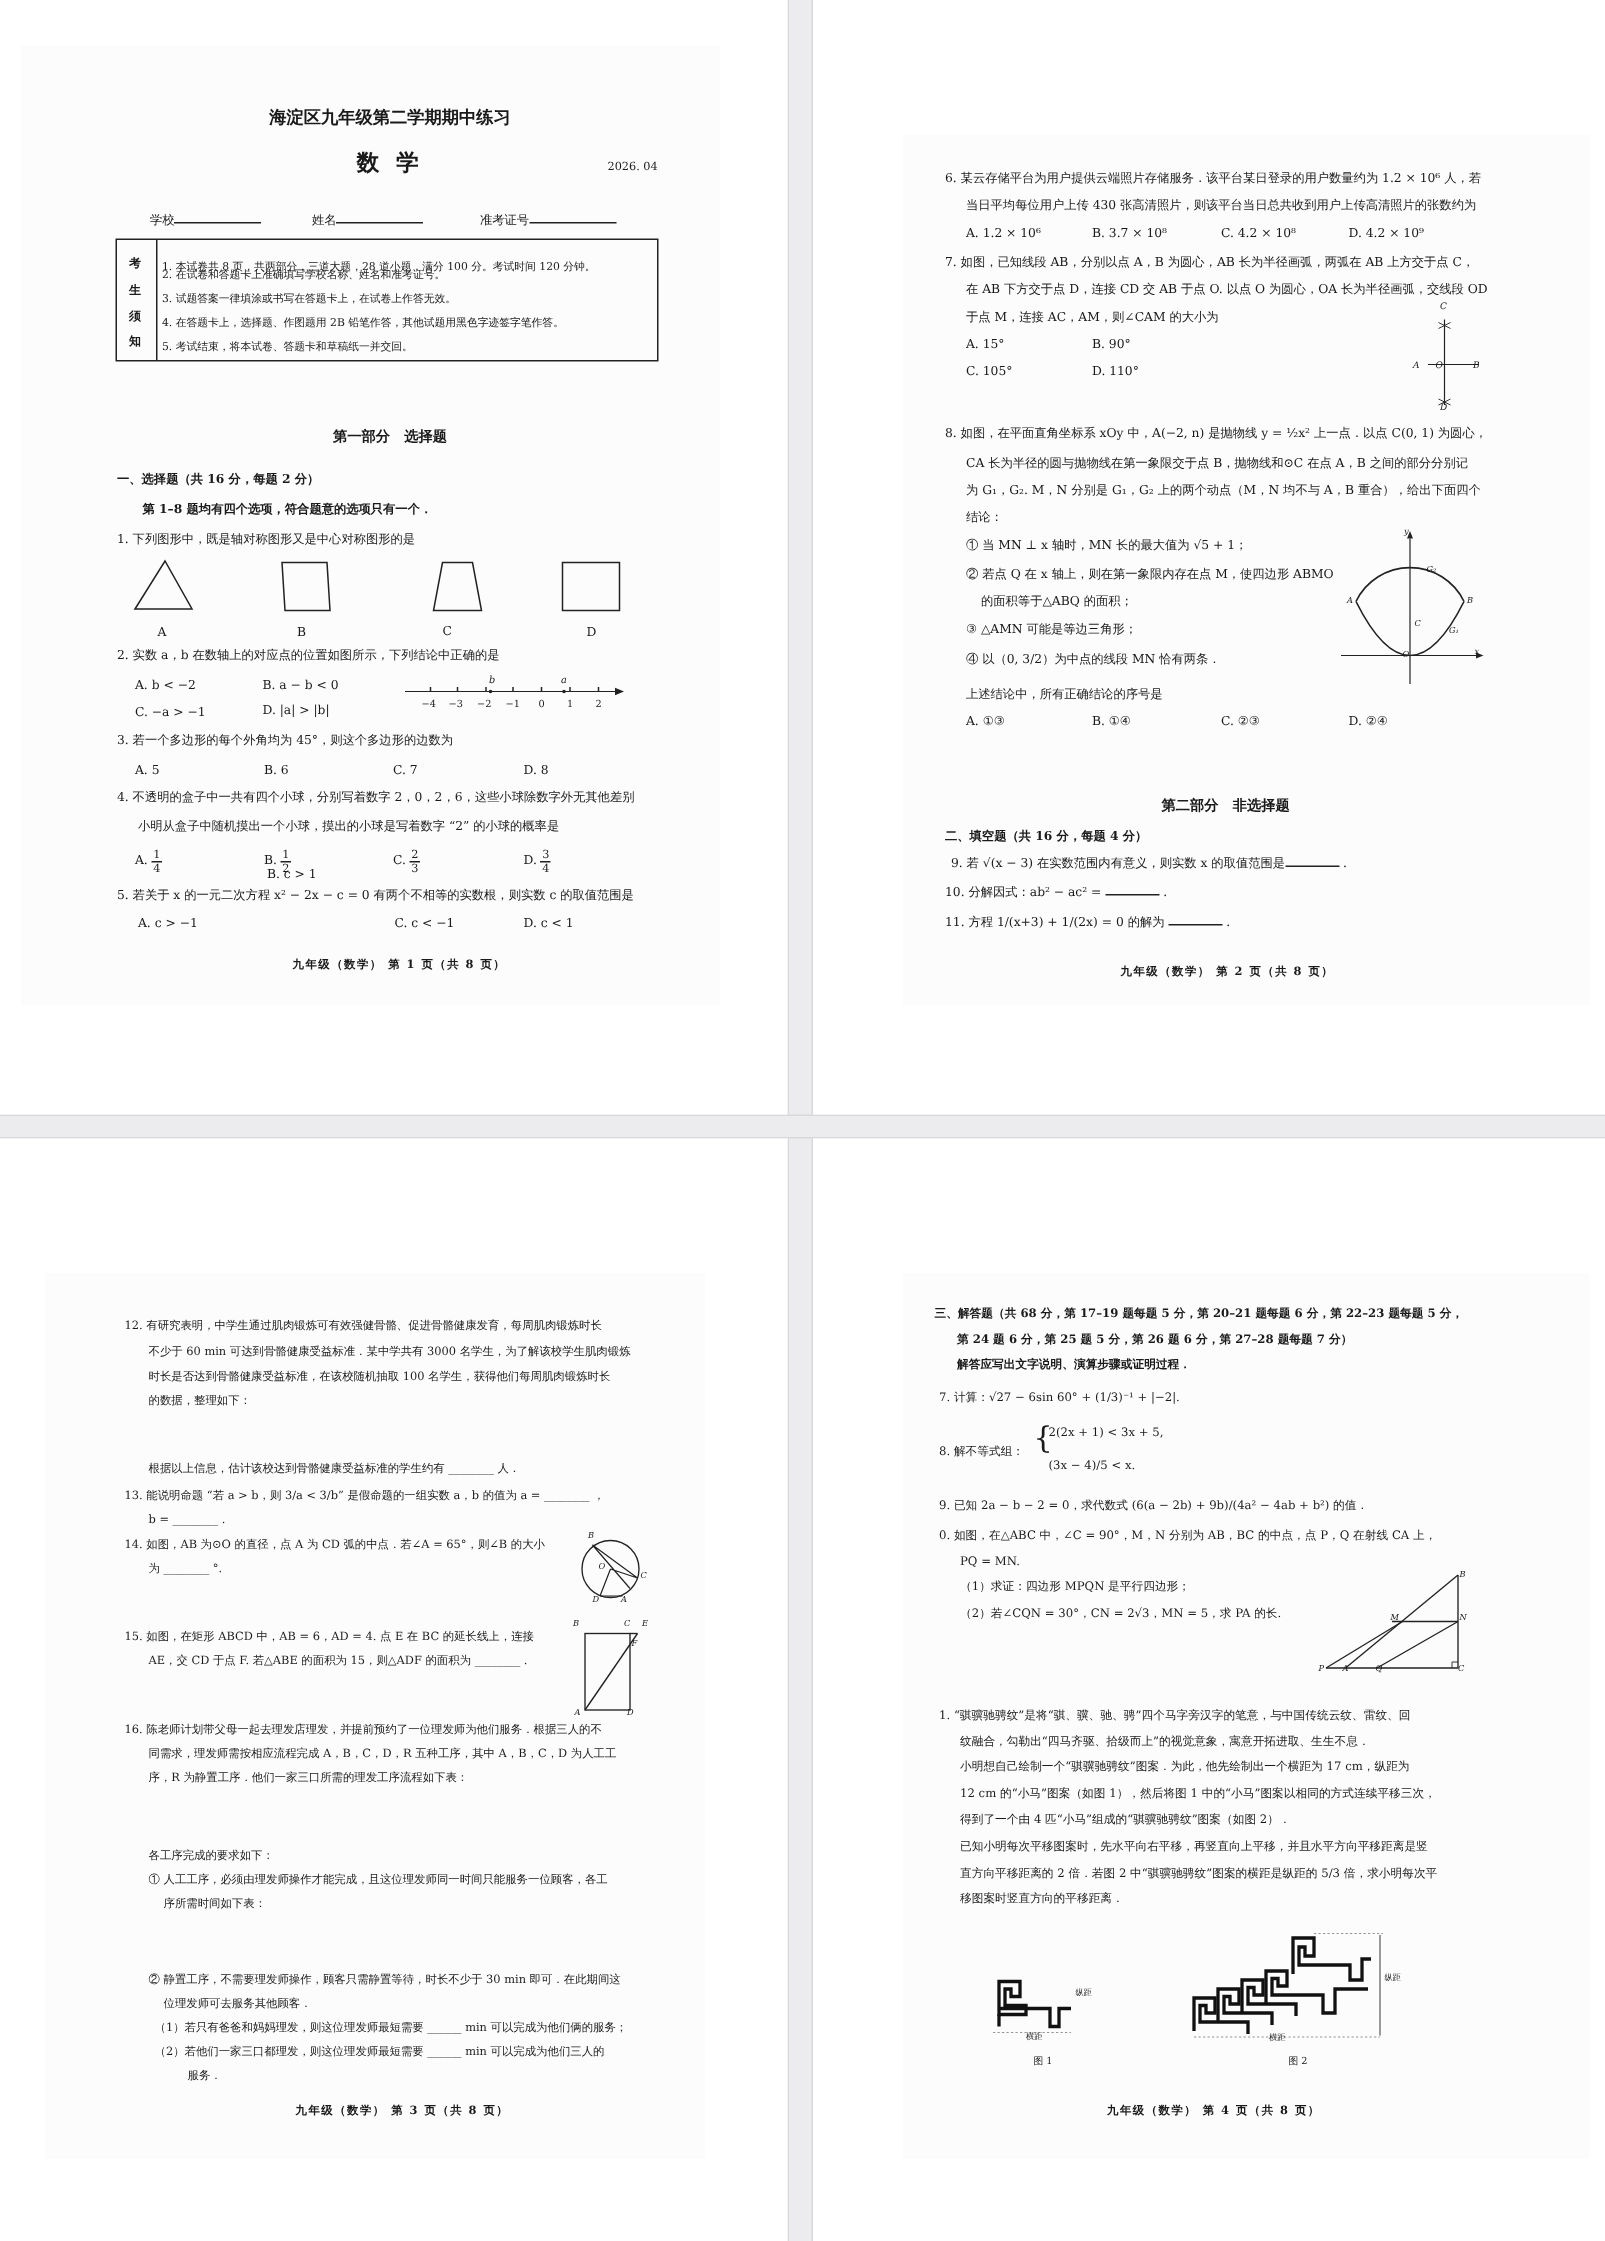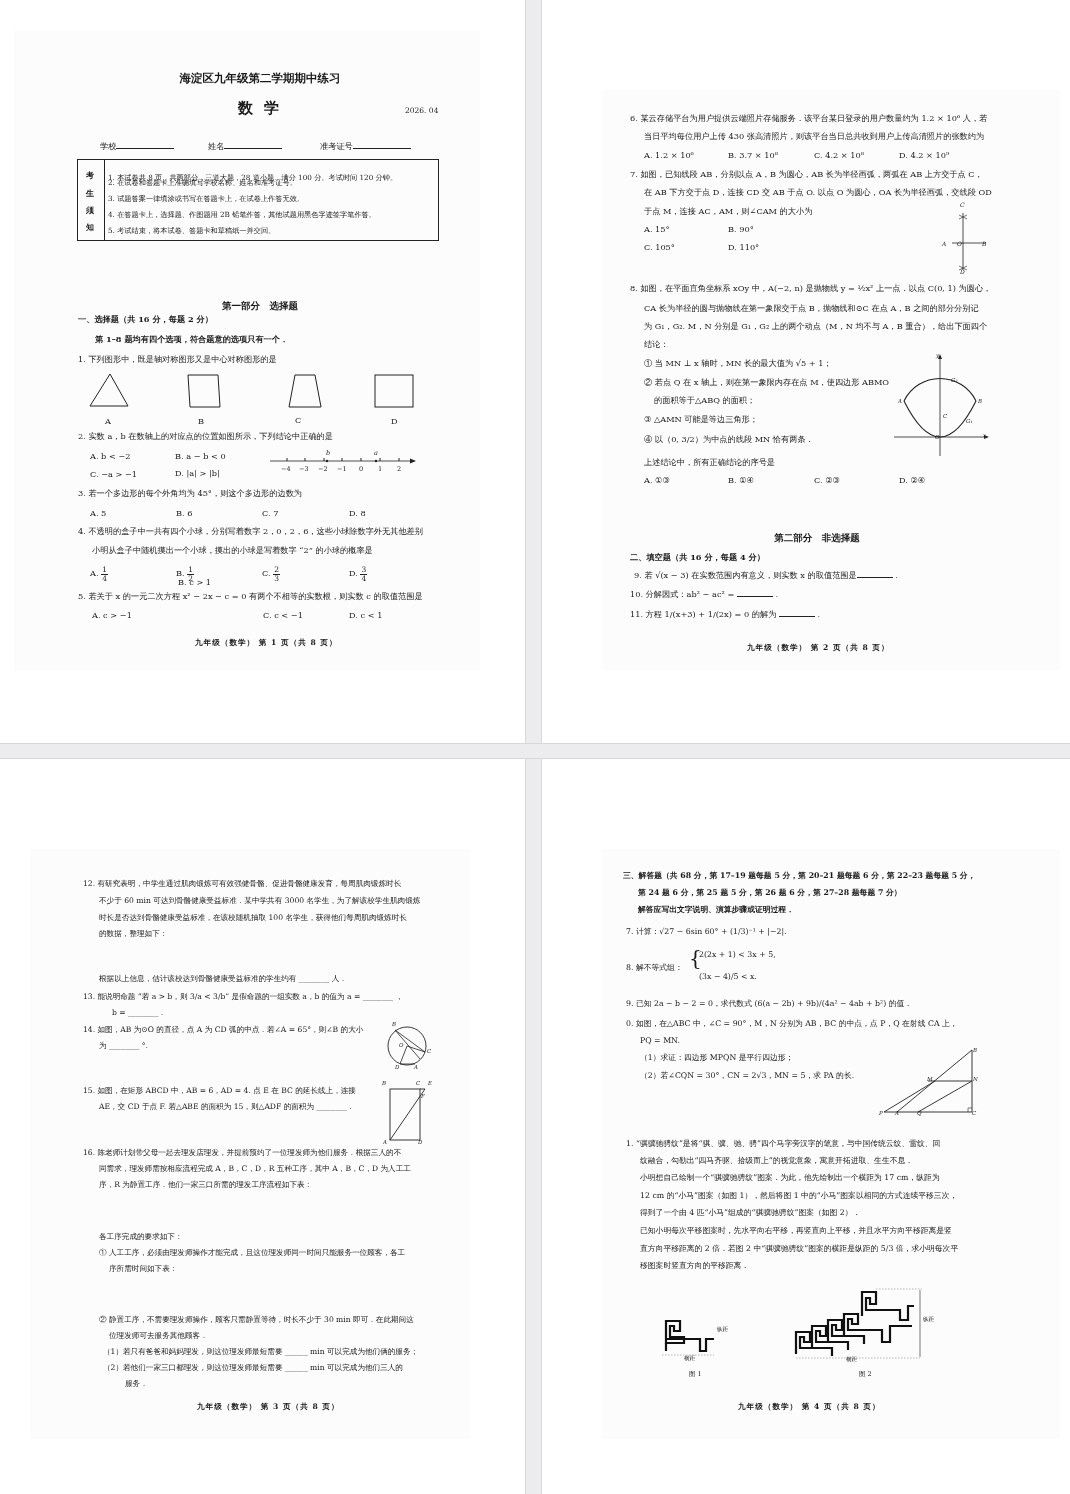--- a/index.html
+++ b/index.html
@@ -60,21 +60,21 @@
       <span style="top:45px">须</span>
       <span style="top:62px">知</span>
     </div>
     <div class="t" style="left:30px;top:3px;font-size:7.2px;margin-top:11px;">1. 本试卷共 8 页，共两部分，三道大题，28 道小题，满分 100 分。考试时间 120 分钟。</div>
     <div class="t" style="left:30px;top:19px;font-size:7.2px;">2. 在试卷和答题卡上准确填写学校名称、姓名和准考证号。</div>
     <div class="t" style="left:30px;top:35px;font-size:7.2px;">3. 试题答案一律填涂或书写在答题卡上，在试卷上作答无效。</div>
     <div class="t" style="left:30px;top:51px;font-size:7.2px;">4. 在答题卡上，选择题、作图题用 2B 铅笔作答，其他试题用黑色字迹签字笔作答。</div>
     <div class="t" style="left:30px;top:67px;font-size:7.2px;">5. 考试结束，将本试卷、答题卡和草稿纸一并交回。</div>
   </div>
 
-  <div class="t b c" style="left:170px;top:300px;width:180px;font-size:9.5px;">第一部分　选择题</div>
+  <div class="t b c" style="left:170px;top:286px;width:180px;font-size:9.5px;">第一部分　选择题</div>
   <div class="t b" style="left:78px;top:315px;">一、选择题（共 16 分，每题 2 分）</div>
   <div class="t b" style="left:95px;top:335px;">第 1–8 题均有四个选项，符合题意的选项只有一个．</div>
 
   <div class="t" style="left:78px;top:355px;">1. 下列图形中，既是轴对称图形又是中心对称图形的是</div>
   <svg style="left:85px;top:372px;" width="340" height="40">
     <polygon points="5,34 25,2 43,34" fill="none" stroke="#222" stroke-width="1"></polygon>
     <polygon points="103,3 133,3 135,35 105,35" fill="none" stroke="#222" stroke-width="1"></polygon>
     <polygon points="210,3 230,3 236,35 204,35" fill="none" stroke="#222" stroke-width="1"></polygon>
     <rect x="290" y="3" width="38" height="32" fill="none" stroke="#222" stroke-width="1"></rect>
   </svg>
@@ -205,21 +205,21 @@
 <div class="page" style="left:0;top:759px;width:525px;height:735px;">
   <div class="scan" style="left:30px;top:90px;width:440px;height:590px;"></div>
 
   <div class="t" style="left:83px;top:120px;font-size:7.6px;">12. 有研究表明，中学生通过肌肉锻炼可有效强健骨骼、促进骨骼健康发育，每周肌肉锻炼时长</div>
   <div class="t" style="left:99px;top:137px;font-size:7.6px;">不少于 60 min 可达到骨骼健康受益标准．某中学共有 3000 名学生，为了解该校学生肌肉锻炼</div>
   <div class="t" style="left:99px;top:154px;font-size:7.6px;">时长是否达到骨骼健康受益标准，在该校随机抽取 100 名学生，获得他们每周肌肉锻炼时长</div>
   <div class="t" style="left:99px;top:170px;font-size:7.6px;">的数据，整理如下：</div>
   <div class="t" style="left:99px;top:215px;font-size:7.6px;">根据以上信息，估计该校达到骨骼健康受益标准的学生约有 ________ 人．</div>
 
   <div class="t" style="left:83px;top:233px;font-size:7.6px;">13. 能说明命题 “若 a &gt; b，则 3/a &lt; 3/b” 是假命题的一组实数 a，b 的值为 a = ________ ，</div>
-  <div class="t" style="left:99px;top:249px;font-size:7.6px;margin-left:13px;">b = ________ .</div>
+  <div class="t" style="left:99px;top:249px;font-size:7.6px;">b = ________ .</div>
 
   <div class="t" style="left:83px;top:266px;font-size:7.6px;">14. 如图，AB 为⊙O 的直径，点 A 为 CD 弧的中点．若∠A = 65°，则∠B 的大小</div>
   <div class="t" style="left:99px;top:282px;font-size:7.6px;">为 ________ °.</div>
   <svg style="left:385px;top:263px;" width="50" height="52">
     <circle cx="22" cy="24" r="19" fill="none" stroke="#222" stroke-width="0.9"></circle>
     <path d="M10,8 L35,37 M10,8 L40,30 M22,24 L40,30 M22,24 L15,42 M15,42 L30,42" fill="none" stroke="#222" stroke-width="0.8"></path>
   </svg>
   <div class="t" style="left:392px;top:262px;font-size:5.5px;font-style:italic;">B</div>
   <div class="t" style="left:399px;top:283px;font-size:5.5px;font-style:italic;">O</div>
   <div class="t" style="left:427px;top:289px;font-size:5.5px;font-style:italic;">C</div>

